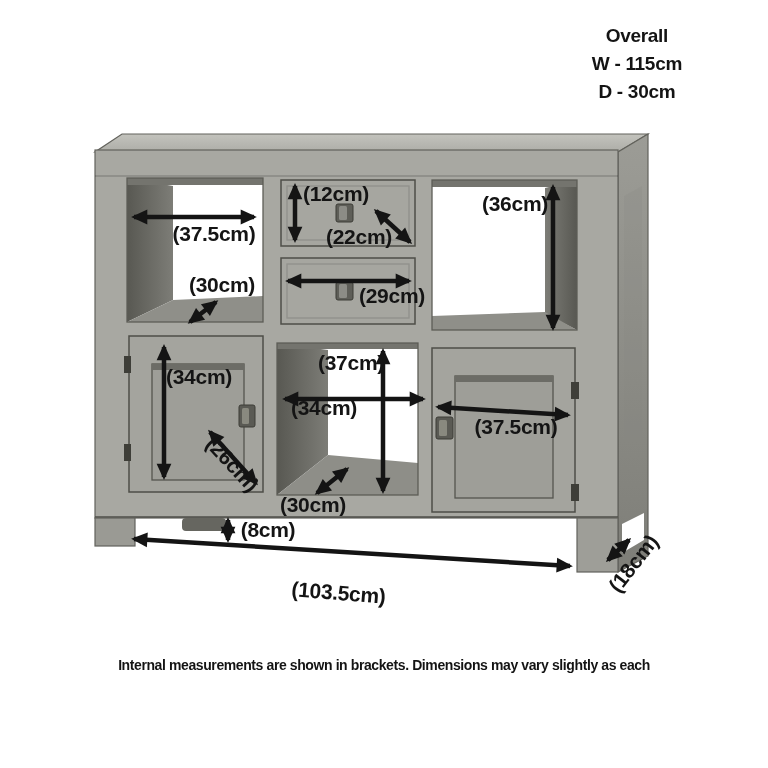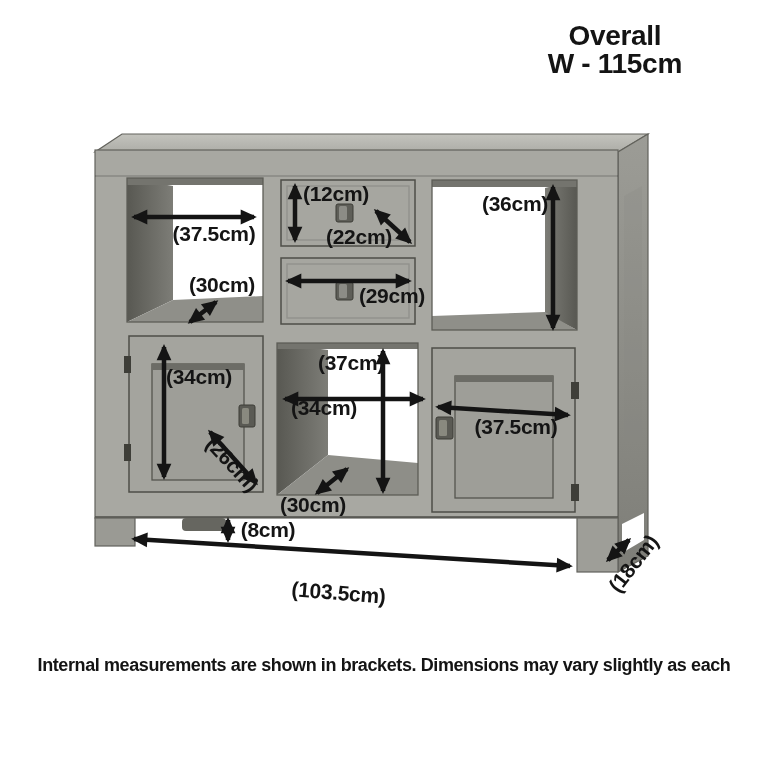--- a/index.html
+++ b/index.html
@@ -2,43 +2,44 @@
 <html><head>
 <meta charset="utf-8">
 <style>
   html,body{margin:0;padding:0;background:#ffffff;}
   .page{
     position:relative;width:768px;height:768px;background:#ffffff;overflow:hidden;
     font-family:"Liberation Sans",sans-serif;color:#141414;
   }
   .overall-panel{
     position:absolute;top:22px;right:86px;text-align:center;
-    font-size:28px;font-weight:bold;line-height:28px;letter-spacing:-0.3px;
+    font-size:19px;font-weight:bold;line-height:28px;letter-spacing:-0.3px;
   }
   .diagram-svg{position:absolute;left:0;top:0;}
   .footnote{
     position:absolute;top:653px;left:0;width:768px;text-align:center;
-    font-size:18px;font-weight:bold;line-height:25px;letter-spacing:-0.4px;
+    font-size:14px;font-weight:bold;line-height:25px;letter-spacing:-0.4px;
   }
   .footnote div{white-space:nowrap;}
   .lbl{
     font-family:"Liberation Sans",sans-serif;font-size:21px;font-weight:bold;
     fill:#141414;letter-spacing:-0.3px;
   }
   .dim{stroke:#141414;stroke-width:4.5;}
   .edge{stroke:#5d5d57;stroke-width:1.3;fill:none;}
 </style>
 </head>
 <body>
 
 <div class="page">
 
   <div class="overall-panel">
     <div>Overall</div>
     <div>W - 115cm</div>
+    <div>D - 30cm</div>
   </div>
 
   <svg class="diagram-svg" width="768" height="768" viewBox="0 0 768 768">
     <defs>
       <marker id="ah" viewBox="0 0 10 10" refX="8" refY="5" markerWidth="4" markerHeight="4" orient="auto-start-reverse" markerUnits="strokeWidth">
         <path d="M0.6,0.9 L9.6,5 L0.6,9.1 Z" fill="#141414"></path>
       </marker>
       <linearGradient id="gradTop" x1="0" y1="0" x2="0" y2="1">
         <stop offset="0" stop-color="#c3c3bd"></stop>
           <stop offset="1" stop-color="#adada7"></stop>

